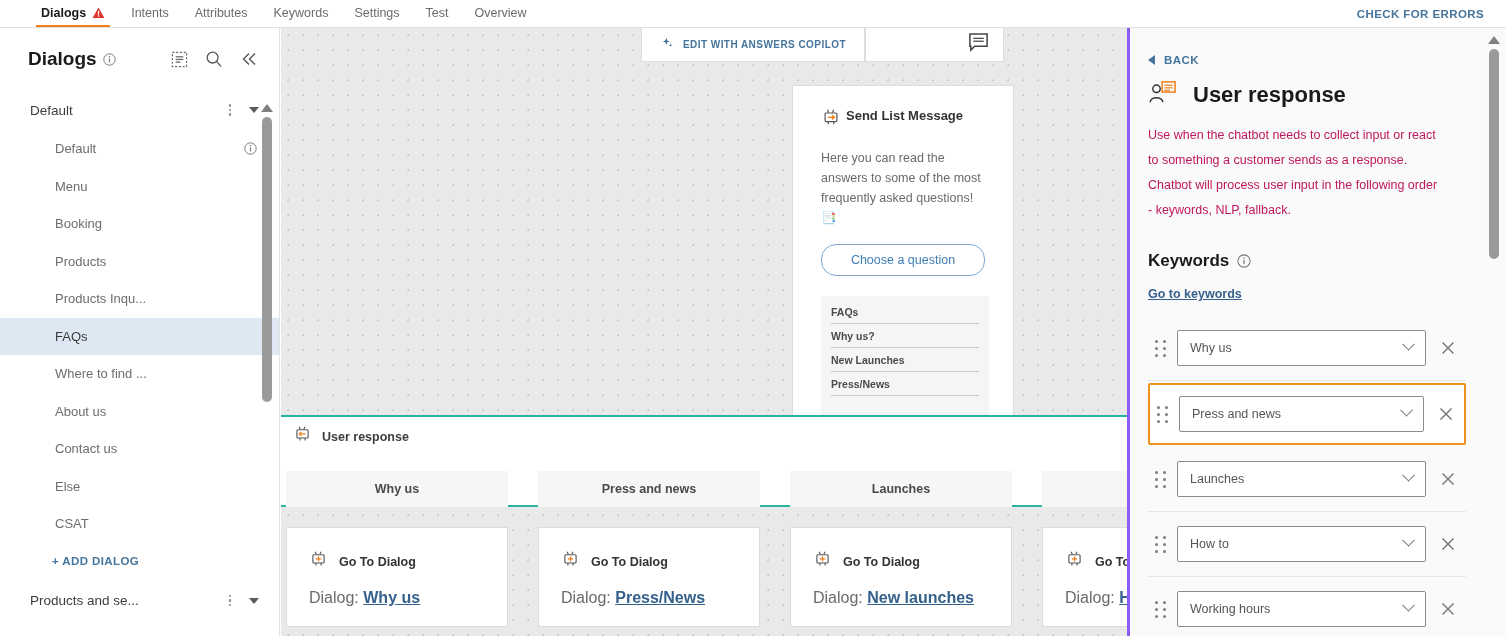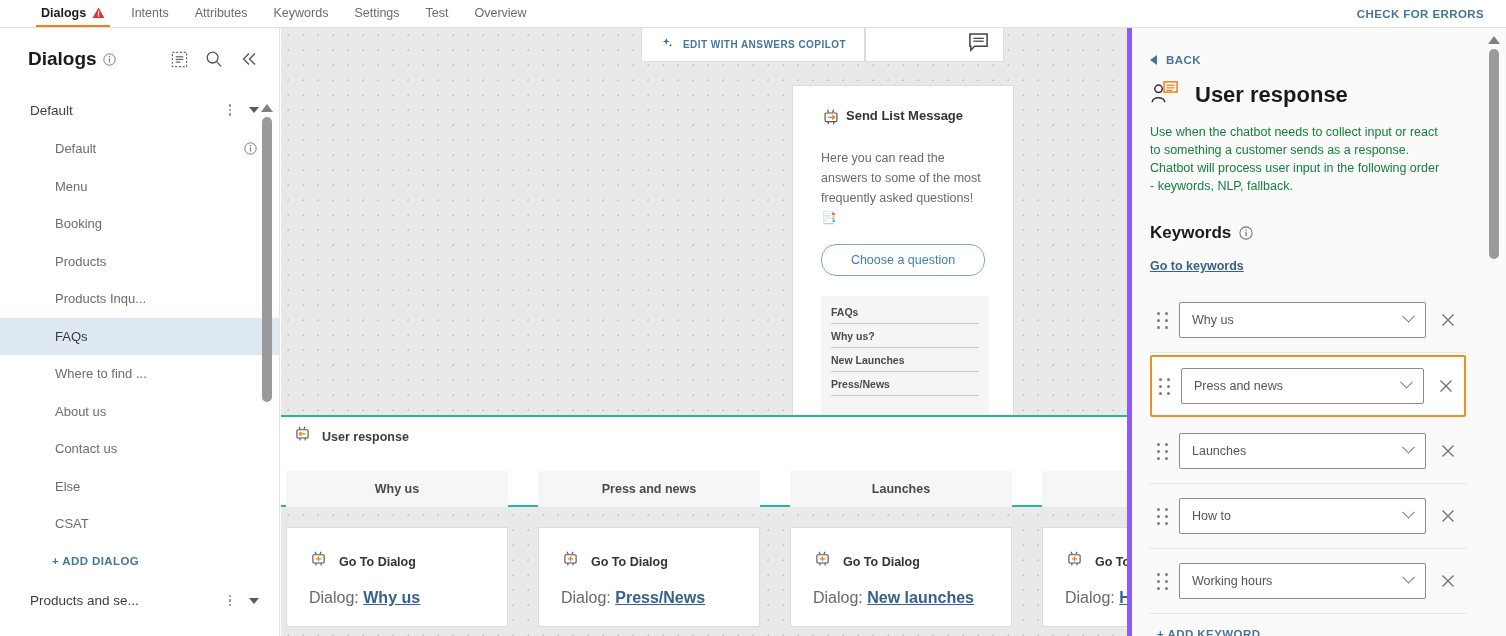--- a/index.html
+++ b/index.html
@@ -147,34 +147,34 @@
     width: 222px; height: 100px; background: #fff; border: 1px solid #dcdcdc;
   }
   .goto-head { display: flex; align-items: center; gap: 11px; padding: 22px 0 0 22px; }
   .goto-head .ttl { font-size: 12.5px; font-weight: 700; color: #333; }
   .goto-sub { padding: 16px 0 0 22px; font-size: 16px; color: #6a6a6a; white-space: nowrap; }
   .goto-sub a { color: #35618c; font-weight: 700; text-decoration: underline; }
 
   
   .rpanel {
     position: absolute; top: 28px; right: 0; width: 379px; height: 608px;
-    background: #fafafa; border-left: 5px solid #8b5cf6; overflow: hidden;
+    background: #fafafa; border-left: 3px solid #8b5cf6; overflow: hidden;
   }
   .rp-inner { padding: 0 40px 0 18px; }
   .rp-back {
     display: flex; align-items: center; gap: 9px; padding: 26px 0 0 0;
     font-size: 11.5px; font-weight: 700; color: #45759c; letter-spacing: .45px; cursor: pointer;
   }
   .tri-left {
     width: 0; height: 0; border-top: 5px solid transparent; border-bottom: 5px solid transparent;
     border-right: 7px solid #45759c;
   }
   .rp-title-row { display: flex; align-items: center; gap: 15px; padding-top: 14px; }
   .rp-title { font-size: 22px; font-weight: 700; color: #1a1a1a; }
-  .rp-desc { padding-top: 13px; font-size: 12.5px; color: #15803d; line-height: 18px; width: 295px; }
+  .rp-desc { padding-top: 13px; font-size: 12.5px; color: #be185d; line-height: 25px; width: 295px; }
   .rp-kw-head { display: flex; align-items: center; gap: 8px; padding-top: 28px; }
   .rp-kw-title { font-size: 17px; font-weight: 700; color: #1a1a1a; }
   .rp-goto {
     padding-top: 16px; font-size: 12.5px; font-weight: 700; color: #35618c;
     text-decoration: underline; cursor: pointer; display: inline-block;
   }
 
   .kw-list { padding-top: 14px; }
   .kw-row {
     display: flex; align-items: center; gap: 11px; height: 65px; padding: 0 7px 0 7px;

